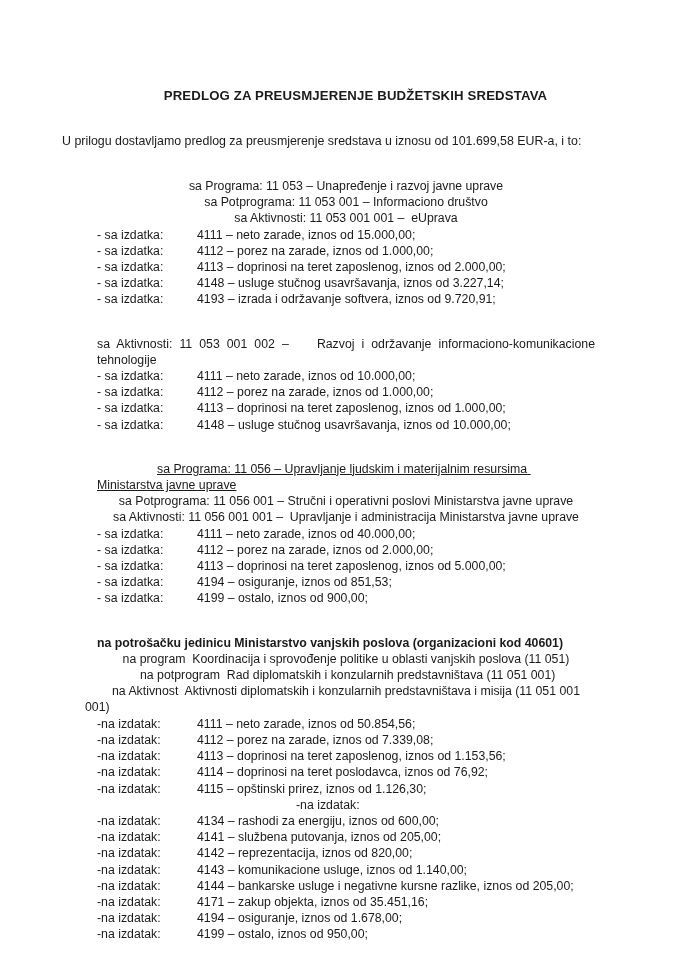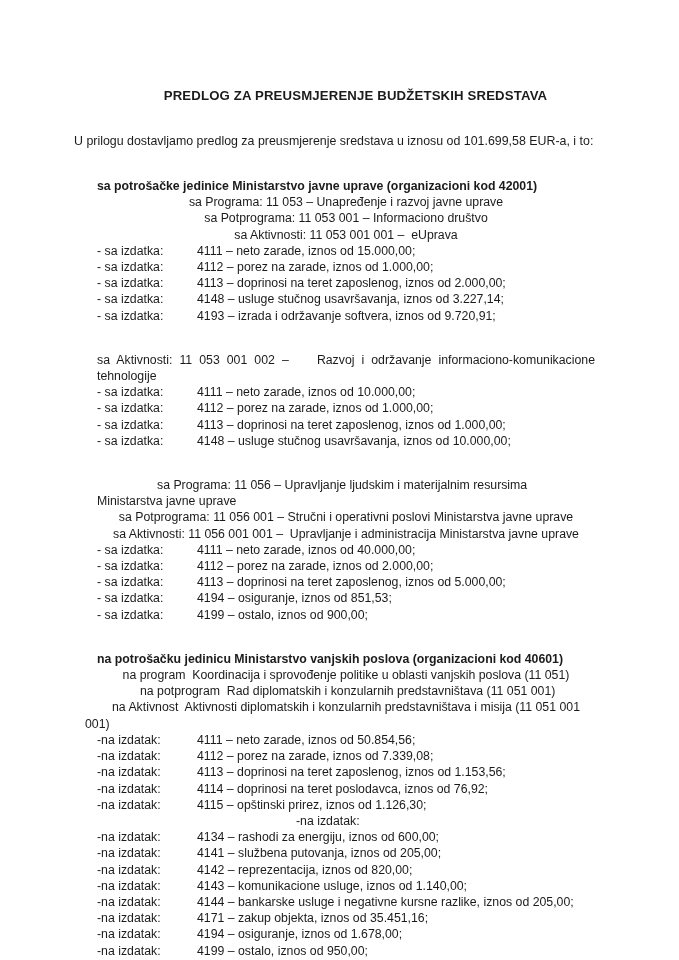--- a/index.html
+++ b/index.html
@@ -37,21 +37,20 @@
   }
 
   
   .intro {
     position: absolute;
     top: 133px;
     left: 62px;
     width: 560px;
     font-size: 12.4px;
     line-height: 17px;
-    margin-left: 12px;
   }
 
   
   .body-block {
     position: absolute;
     top: 178px;
     left: 85px;
     width: 510px;
     font-size: 12.3px;
     line-height: 16.2px;
@@ -72,20 +71,21 @@
     font-weight: bold;
     padding-left: 12px;
   }
   .line.lead {
     padding-left: 12px;
     text-align: center;
   }
   .line.lead-indent {
     padding-left: 12px;
     text-indent: 60px;
+    text-decoration: underline;
   }
   .line.lead-wrap {
     padding-left: 0;
   }
   .line.just {
     padding-left: 12px;
     text-align: justify;
     text-justify: inter-word;
   }
 
@@ -110,21 +110,20 @@
 
 <div class="page">
 
   <div class="doc-title">PREDLOG ZA PREUSMJERENJE BUDŽETSKIH SREDSTAVA</div>
 
   <div class="intro">U prilogu dostavljamo predlog za preusmjerenje sredstava u iznosu od 101.699,58 EUR-a, i to:</div>
 
   <div class="body-block">
 
     <div class="sec">
-      <div class="line bold">sa potrošačke jedinice Ministarstvo javne uprave (organizacioni kod 42001)</div>
       <div class="line lead">sa Programa: 11 053 – Unapređenje i razvoj javne uprave</div>
       <div class="line lead">sa Potprograma: 11 053 001 – Informaciono društvo</div>
       <div class="line lead">sa Aktivnosti: 11 053 001 001 –  eUprava</div>
 
       <div class="row">
         <span class="lbl">- sa izdatka:</span>
         <span class="val">4111 – neto zarade, iznos od 15.000,00;</span>
       </div>
       <div class="row">
         <span class="lbl">- sa izdatka:</span>

